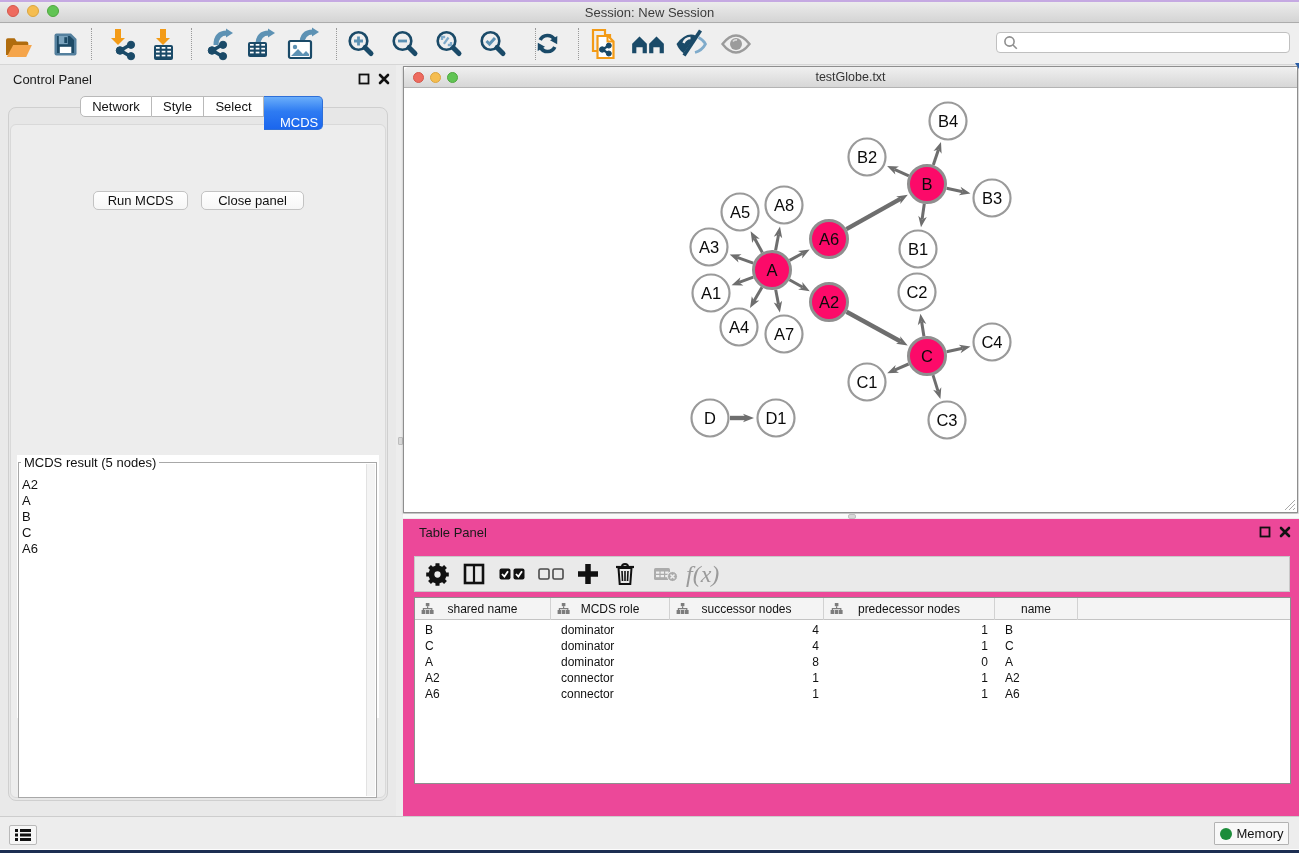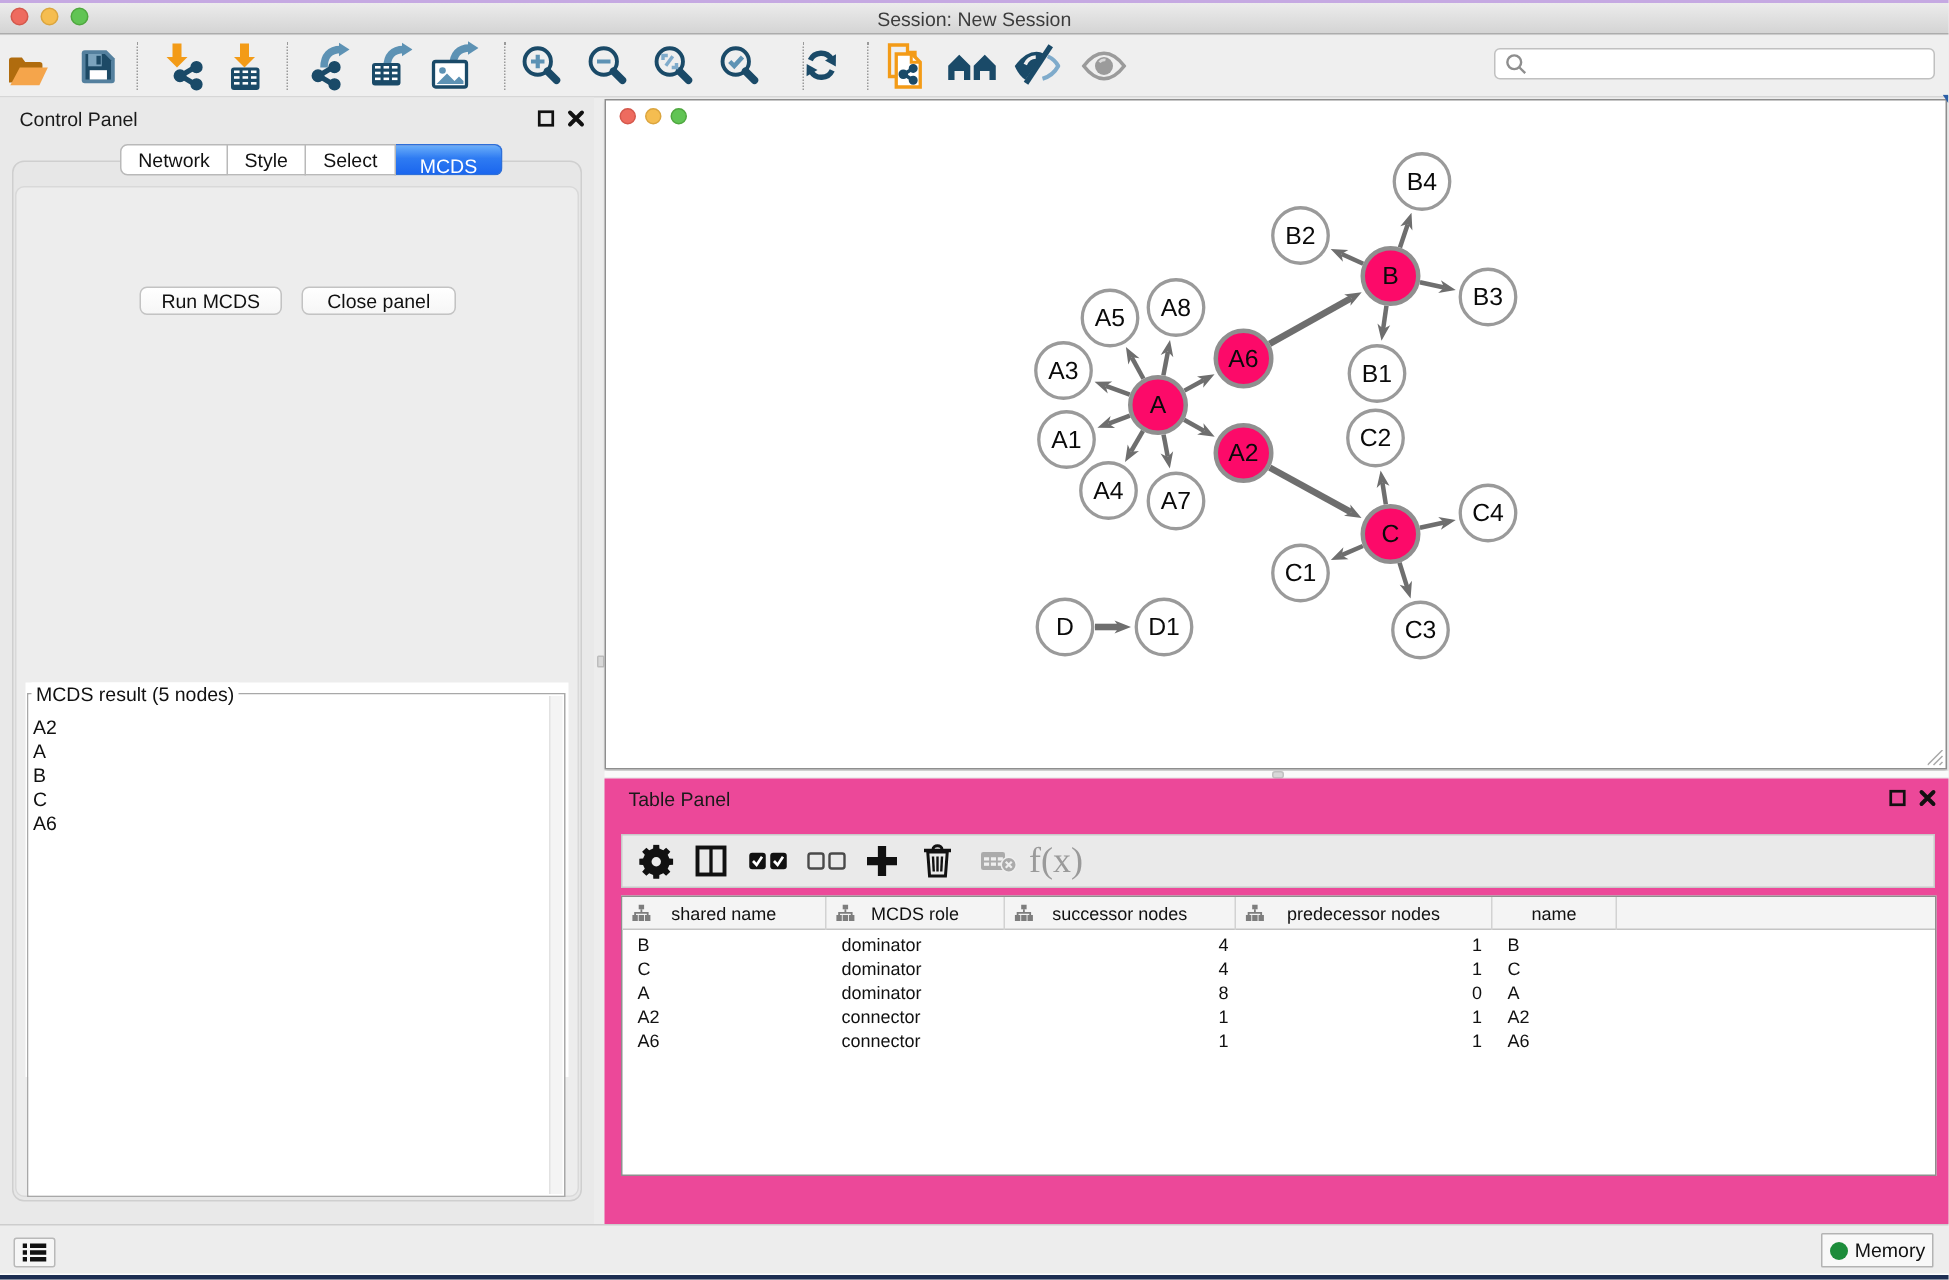--- a/index.html
+++ b/index.html
@@ -243,21 +243,21 @@
 <div class="abs" id="cpanel">
 <div class="phead" style="position:absolute;left:13px;top:7px">Control Panel</div>
 <svg style="position:absolute;left:358px;top:8px" width="32" height="12" viewBox="0 0 32 12">
 <rect x="1.5" y="1.5" width="9" height="9" fill="none" stroke="#111" stroke-width="1.8"></rect>
 <path d="M22 2 l8 8 M30 2 l-8 8" stroke="#111" stroke-width="2.6" stroke-linecap="round"></path>
     </svg>
 <div class="tabrow" style="left:80px;top:31px">
 <div class="tab first" style="width:72px;padding:0">Network</div>
 <div class="tab" style="width:52px;padding:0">Style</div>
 <div class="tab" style="width:60px;padding:0">Select</div>
-<div class="tab sel last" style="width:71px;padding:4px">MCDS</div>
+<div class="tab sel last" style="width:59px;padding:16px">MCDS</div>
     </div>
 <div id="mcdsOuter"></div>
     <div id="mcdsInner"></div>
 <div class="btn" style="left:93px;top:126px;width:95px;height:19px;line-height:18px">Run MCDS</div>
 <div class="btn" style="left:201px;top:126px;width:103px;height:19px;line-height:18px">Close panel</div>
 <div id="resultbox">
       <div class="lbl">MCDS result (5 nodes)</div>
       <div class="frame"></div>
 <div id="resultlist">
         <div style="padding-top:14px;padding-left:0px">
@@ -266,20 +266,21 @@
           <div class="it">B</div>
           <div class="it">C</div>
           <div class="it">A6</div>
         </div>
         <div id="rscroll"></div>
       </div>
     </div>
 </div>
 <div class="abs" style="left:398px;top:437px;width:5px;height:8px;background:#d8d8d8;border:1px solid #bdbdbd;border-radius:1px"></div>
 <div class="abs" id="netwin">
+<div id="nettitle"><span class="t">testGlobe.txt</span></div>
 <div class="tl" style="left:8.5px;top:5px;width:11px;height:11px;background:#ee6b5f;border:1px solid #d4584c"></div>
 <div class="tl" style="left:25.5px;top:5px;width:11px;height:11px;background:#f5bd50;border:1px solid #dba53e"></div>
 <div class="tl" style="left:42.5px;top:5px;width:11px;height:11px;background:#61c454;border:1px solid #4fa73f"></div>
 <svg style="position:absolute;left:0;top:21px" width="893" height="424" viewBox="0 0 893 424">
       <g stroke="#6e6e6e" stroke-width="3">
         <line x1="349.3" y1="189.1" x2="335.1" y2="194.4" stroke-width="3"></line>
         <polygon points="327.6,197.2 336.4,189.3 335.0,194.4 339.4,197.4" stroke="none" fill="#6e6e6e"></polygon>
         <line x1="385.4" y1="191.8" x2="398.8" y2="199.3" stroke-width="3"></line>
         <polygon points="405.8,203.2 394.1,201.6 398.9,199.4 398.3,194.1" stroke="none" fill="#6e6e6e"></polygon>
         <line x1="349.2" y1="175.1" x2="333.2" y2="169.3" stroke-width="3"></line>
@@ -427,21 +428,21 @@
             <rect x="6.6" y="5.5" width="3.4" height="2.2"></rect>
             <rect x="11.2" y="5.5" width="3.4" height="2.2"></rect>
             <rect x="2" y="9" width="3.4" height="2.2"></rect>
             <rect x="6.6" y="9" width="3.4" height="2.2"></rect>
             <rect x="11.2" y="9" width="3.4" height="2.2"></rect>
           </g>
 <circle cx="18.5" cy="10.5" r="5" fill="#ababab" stroke="#efefef" stroke-width="1"></circle>
 <path d="M16.5 8.5 l4 4 M20.5 8.5 l-4 4" stroke="#efefef" stroke-width="1.5"></path>
         </svg>
       </div>
-<div style="position:absolute;left:271px;top:4px;width:50px;font-family:'Liberation Serif',serif;font-size:24px;color:#9a9a9a">f(x)</div>
+<div style="position:absolute;left:271px;top:4px;width:50px;font-family:'Liberation Serif',serif;font-style:italic;font-size:24px;color:#9a9a9a">f(x)</div>
 </div>
 <div id="ttable">
       <div id="thead">
         <div class="th" style="width:136px">
           <svg width="13" height="11" viewBox="0 0 13 11">
             <g fill="#7d7d7d">
               <rect x="4.8" y="0" width="3.6" height="3.2"></rect>
               <rect x="0.6" y="7" width="3.6" height="4"></rect>
               <rect x="4.8" y="7" width="3.6" height="4"></rect>
               <rect x="9" y="7" width="3.6" height="4"></rect>

